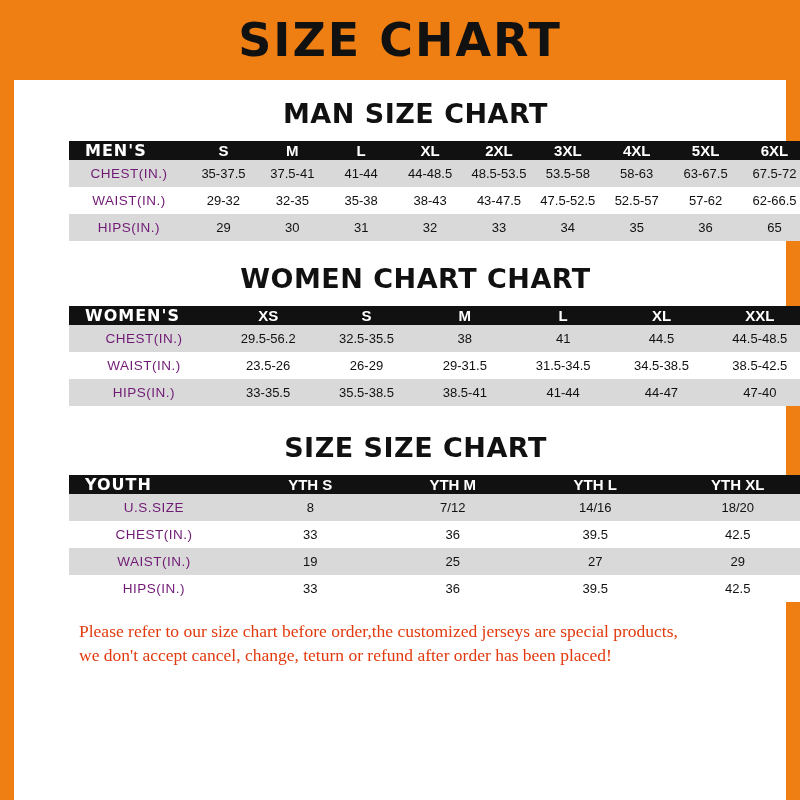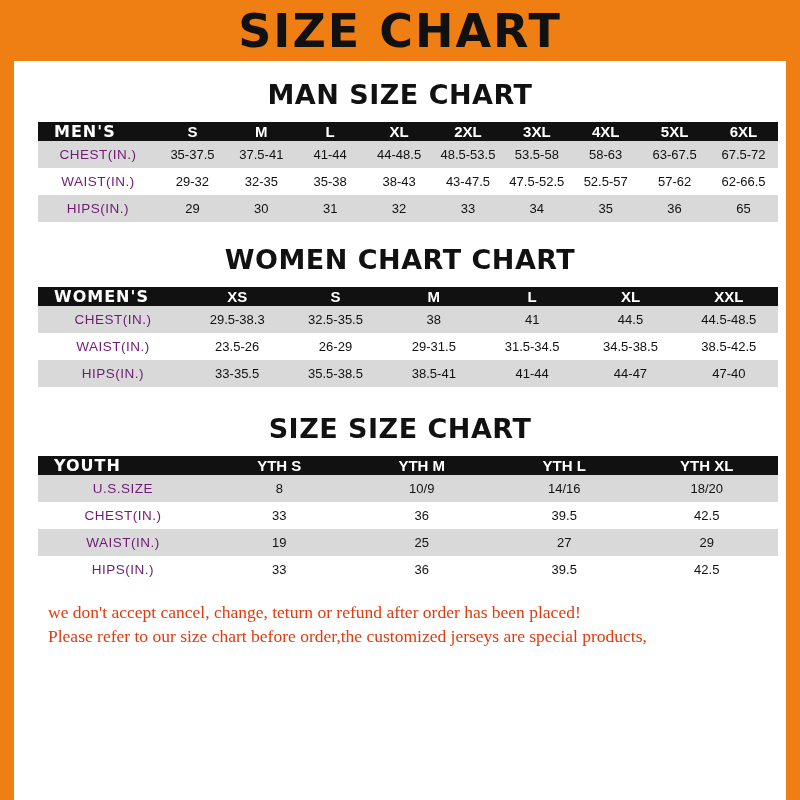--- a/index.html
+++ b/index.html
@@ -16,37 +16,38 @@
   .page {
     position: relative;
     width: 800px;
     height: 800px;
     background: #fff;
     box-sizing: border-box;
     border-left: 14px solid #F07F13;
     border-right: 14px solid #F07F13;
   }
   .header-banner {
-    height: 61px;
+    height: 80px;
     background: #F07F13;
     display: flex;
     align-items: center;
     justify-content: center;
     margin: 0 -14px;
   }
   .header-title {
     font-family: "DejaVu Sans", sans-serif;
     font-weight: bold;
     font-size: 46px;
     letter-spacing: 2px;
     color: #111111;
     line-height: 1;
   }
   .content {
     padding: 0 24px;
+    margin-left: 31px;
   }
   .section-title {
     text-align: center;
     font-family: "DejaVu Sans", sans-serif;
     font-weight: bold;
     font-size: 27px;
     color: #111;
     letter-spacing: 0.5px;
   }
   .sec-men .section-title { margin: 18px 0 12px 0; }
@@ -206,21 +207,21 @@
             <th>S</th>
             <th>M</th>
             <th>L</th>
             <th>XL</th>
             <th>XXL</th>
           </tr>
         </thead>
         <tbody>
           <tr class="alt-light">
             <td class="rowlabel">CHEST(IN.)</td>
-            <td>29.5-38.3</td>
+            <td>29.5-56.2</td>
             <td>32.5-35.5</td>
             <td>38</td>
             <td>41</td>
             <td>44.5</td>
             <td>44.5-48.5</td>
           </tr>
           <tr class="alt-white">
             <td class="rowlabel">WAIST(IN.)</td>
             <td>23.5-26</td>
             <td>26-29</td>
@@ -258,21 +259,21 @@
             <th>YTH S</th>
             <th>YTH M</th>
             <th>YTH L</th>
             <th>YTH XL</th>
           </tr>
         </thead>
         <tbody>
           <tr class="alt-light">
             <td class="rowlabel">U.S.SIZE</td>
             <td>8</td>
-            <td>10/9</td>
+            <td>7/12</td>
             <td>14/16</td>
             <td>18/20</td>
           </tr>
           <tr class="alt-white">
             <td class="rowlabel">CHEST(IN.)</td>
             <td>33</td>
             <td>36</td>
             <td>39.5</td>
             <td>42.5</td>
           </tr>
@@ -288,18 +289,18 @@
             <td>33</td>
             <td>36</td>
             <td>39.5</td>
             <td>42.5</td>
           </tr>
         </tbody>
       </table>
     </div>
 
     <div class="footer-note">
+      <span class="line">Please refer to our size chart before order,the customized jerseys are special products,</span>
       <span class="line">we don't accept cancel, change, teturn or refund after order has been placed!</span>
-      <span class="line">Please refer to our size chart before order,the customized jerseys are special products,</span>
     </div>
 
   </div>
 </div>
 
 </body></html>

